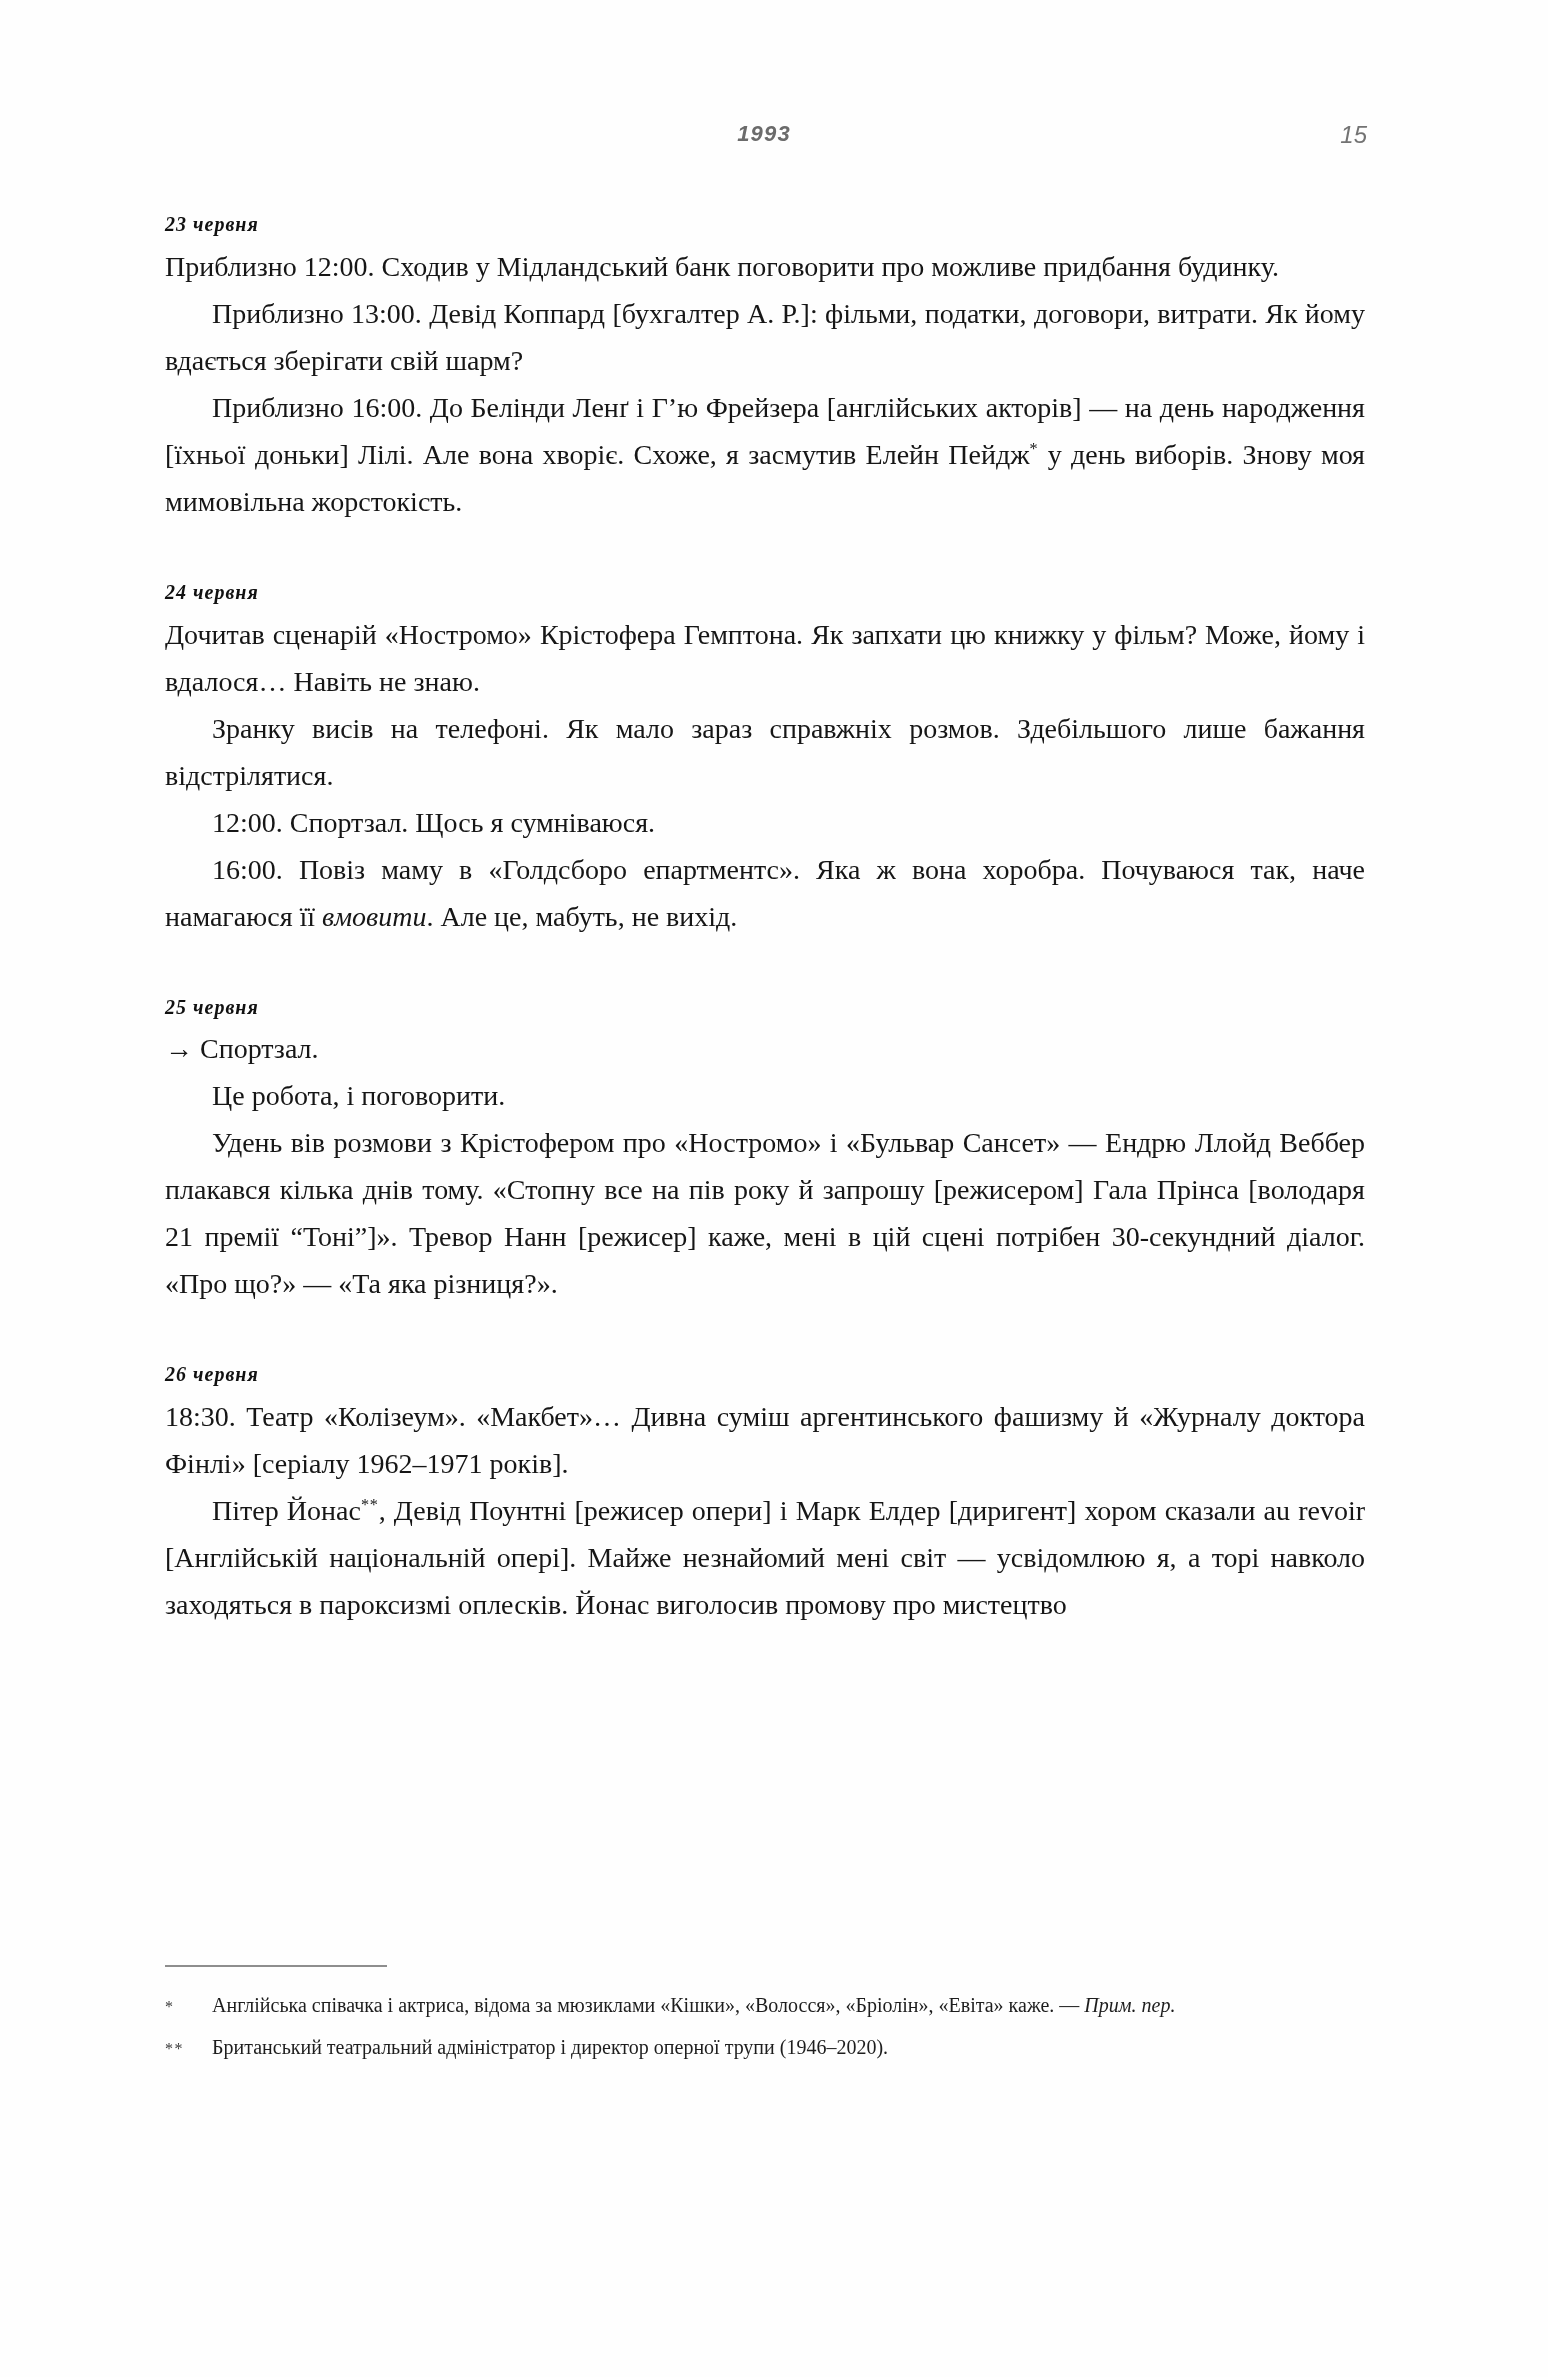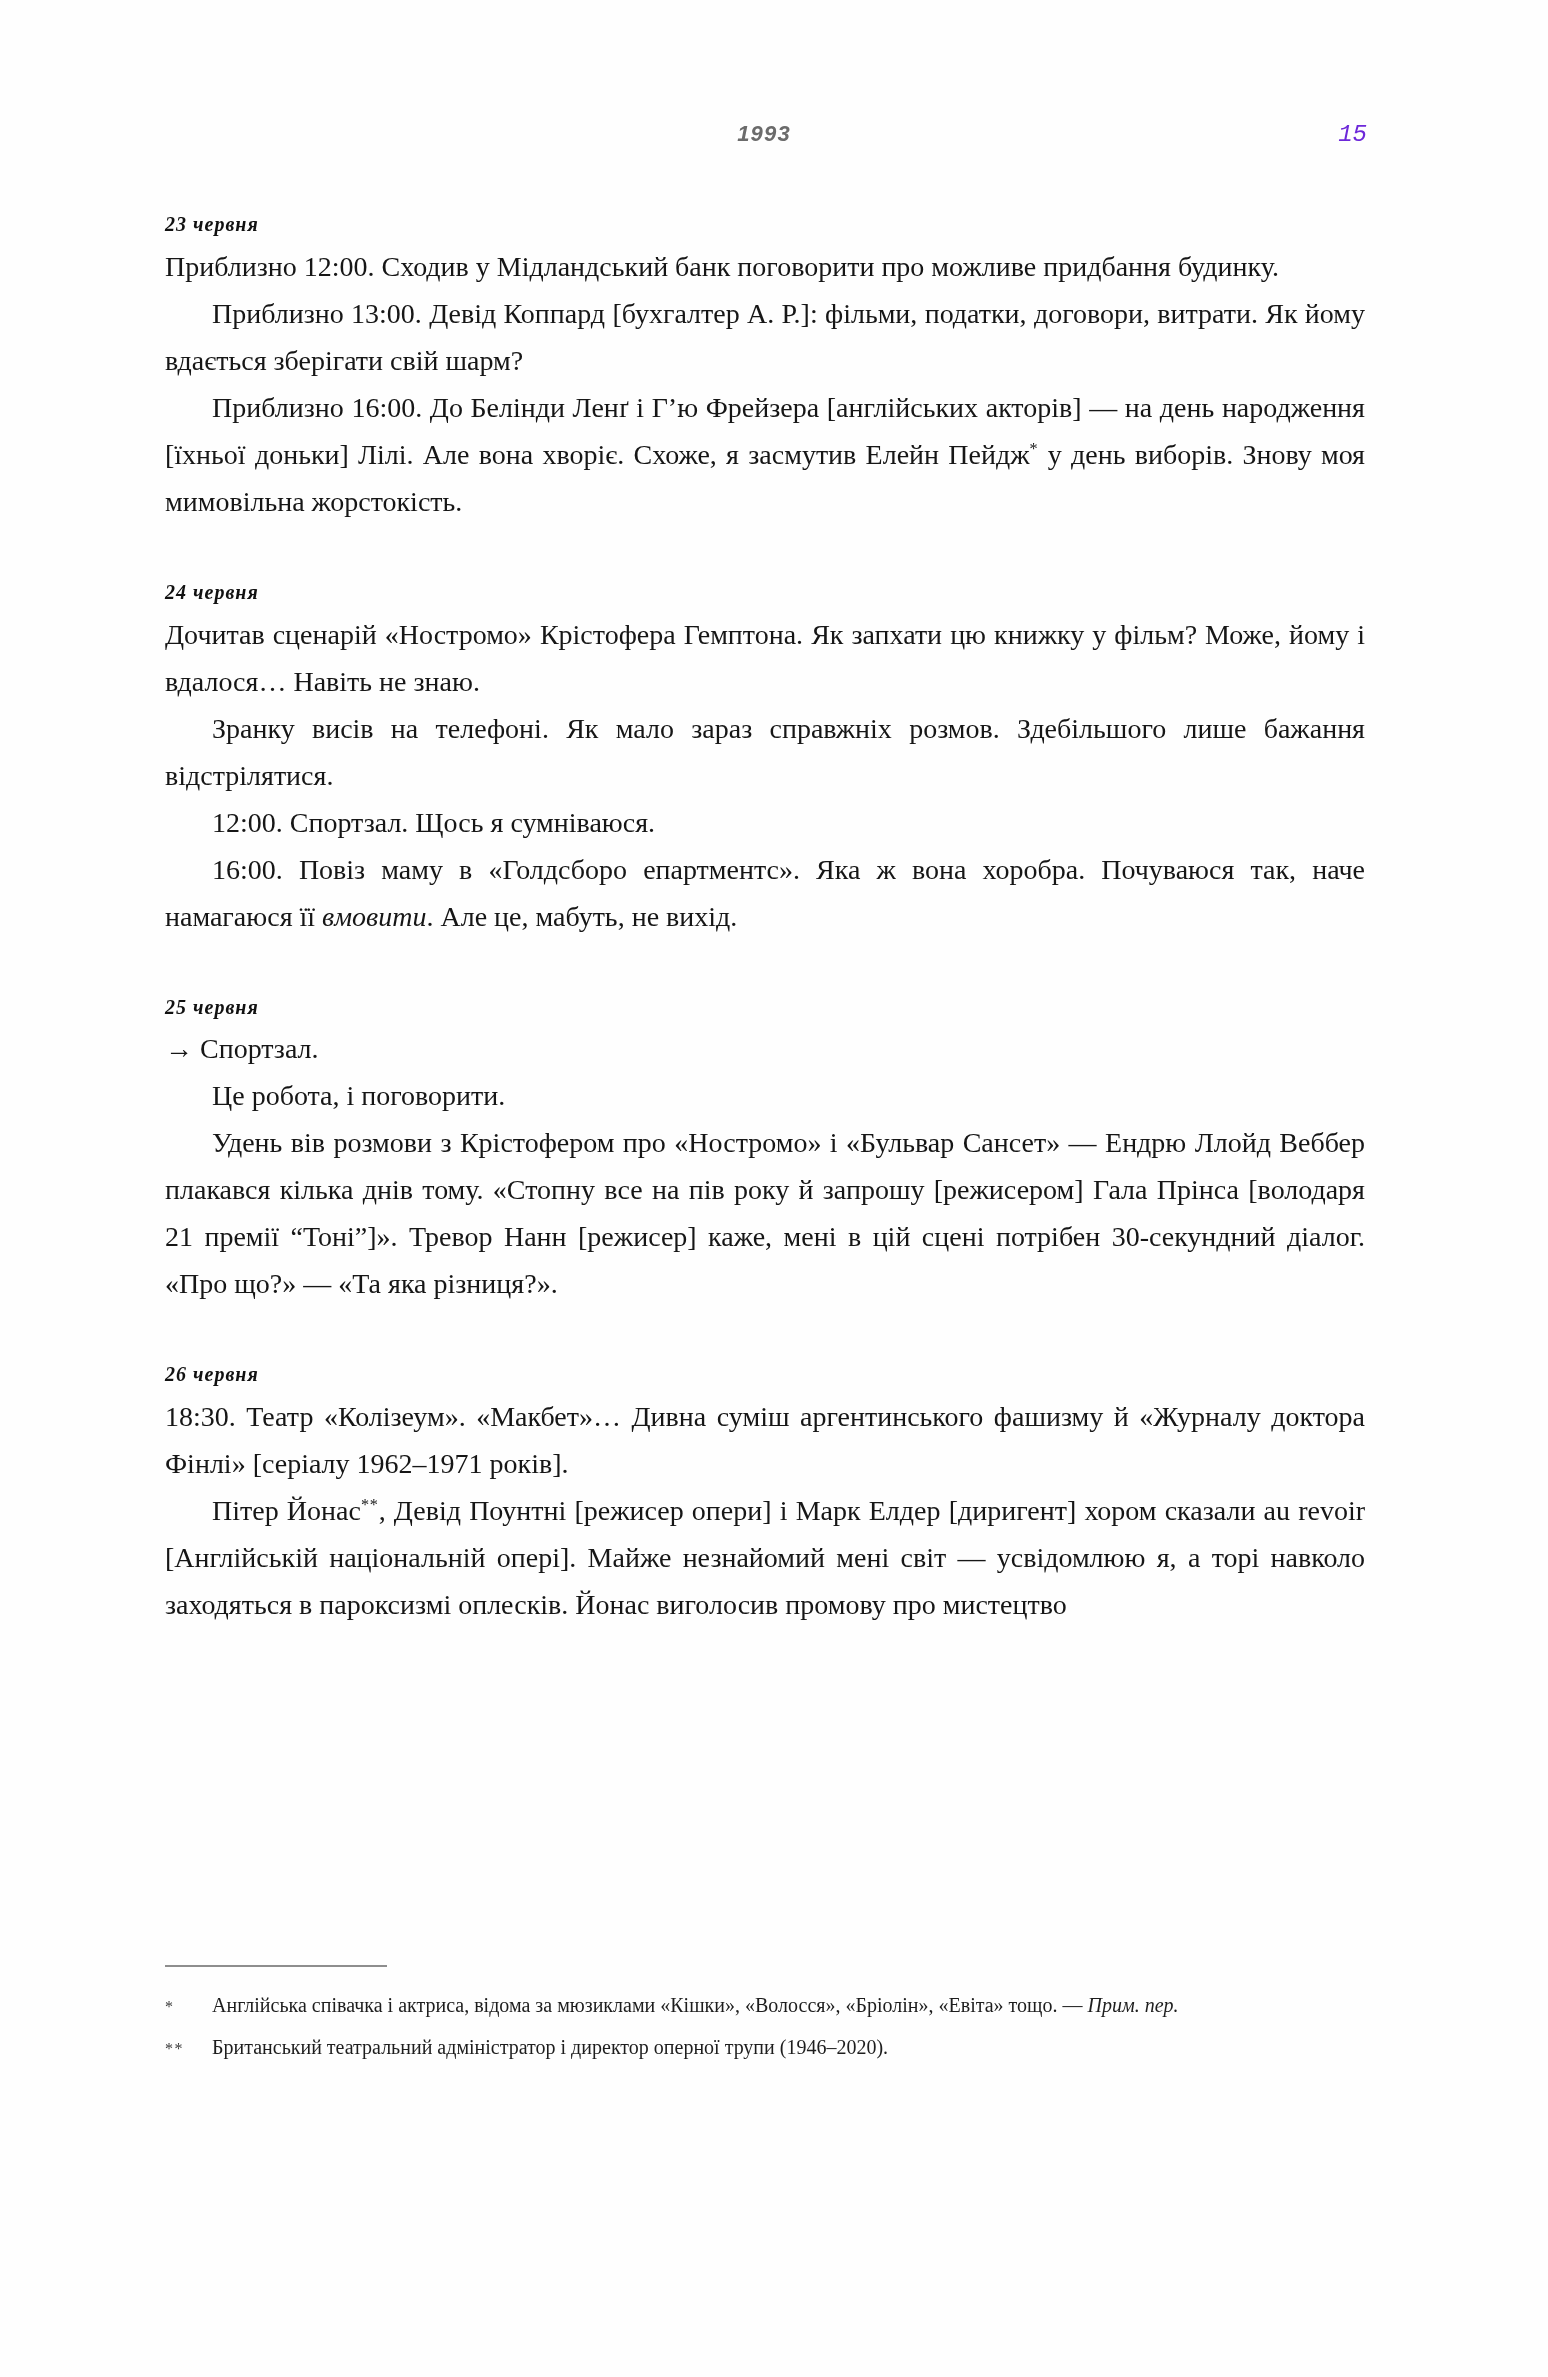--- a/index.html
+++ b/index.html
@@ -40,23 +40,23 @@
     color: #6b6b6b;
     font-family: "Liberation Sans", "DejaVu Sans", sans-serif;
     font-weight: 600;
     font-style: italic;
   }
   .running-head .folio-page {
     position: absolute;
     right: -4px;
     top: 0;
     font-size: 24px;
-    color: #6d28d9;
+    color: #737373;
     font-style: italic;
-    font-family: Liberation Mono, monospace;
+    font-family: Liberation Sans, sans-serif;
   }
 
   
   .column {
     position: absolute;
     left: 165px;
     top: 211px;
     width: 1200px;
   }
 
@@ -166,21 +166,21 @@
         <p class="body-line flush last-line"><span>18:30. Театр «Колізеум». «Макбет»… Дивна суміш аргентинського фа­шизму й «Журналу доктора Фінлі» [серіалу 1962–1971 років].</span></p>
         <p class="body-line indent last-line"><span>Пітер Йонас</span><sup class="fn-mark">**</sup><span>, Девід Поунтні [режисер опери] і Марк Елдер [дири­гент] хором сказали au revoir [Англійській національній опері]. Май­же незнайомий мені світ — усвідомлюю я, а торі навколо заходяться в пароксизмі оплесків. Йонас виголосив промову про мистецтво</span></p>
       </section>
     </div>
 
   <div class="footnotes">
     <div class="fn-rule"></div>
     <div id="footnotes-container">
         <div class="footnote">
           <span class="marker">*</span>
-          <span class="fn-text"><span>Англійська співачка і актриса, відома за мюзиклами «Кішки», «Волосся», «Бріолін», «Евіта» тощо. — </span><em class="ital">Прим. пер.</em></span>
+          <span class="fn-text"><span>Англійська співачка і актриса, відома за мюзиклами «Кішки», «Волосся», «Бріолін», «Евіта» каже. — </span><em class="ital">Прим. пер.</em></span>
         </div>
         <div class="footnote">
           <span class="marker">**</span>
           <span class="fn-text"><span>Британський театральний адміністратор і директор оперної трупи (1946–2020).</span></span>
         </div>
       </div>
   </div>
 
 </div>
 

